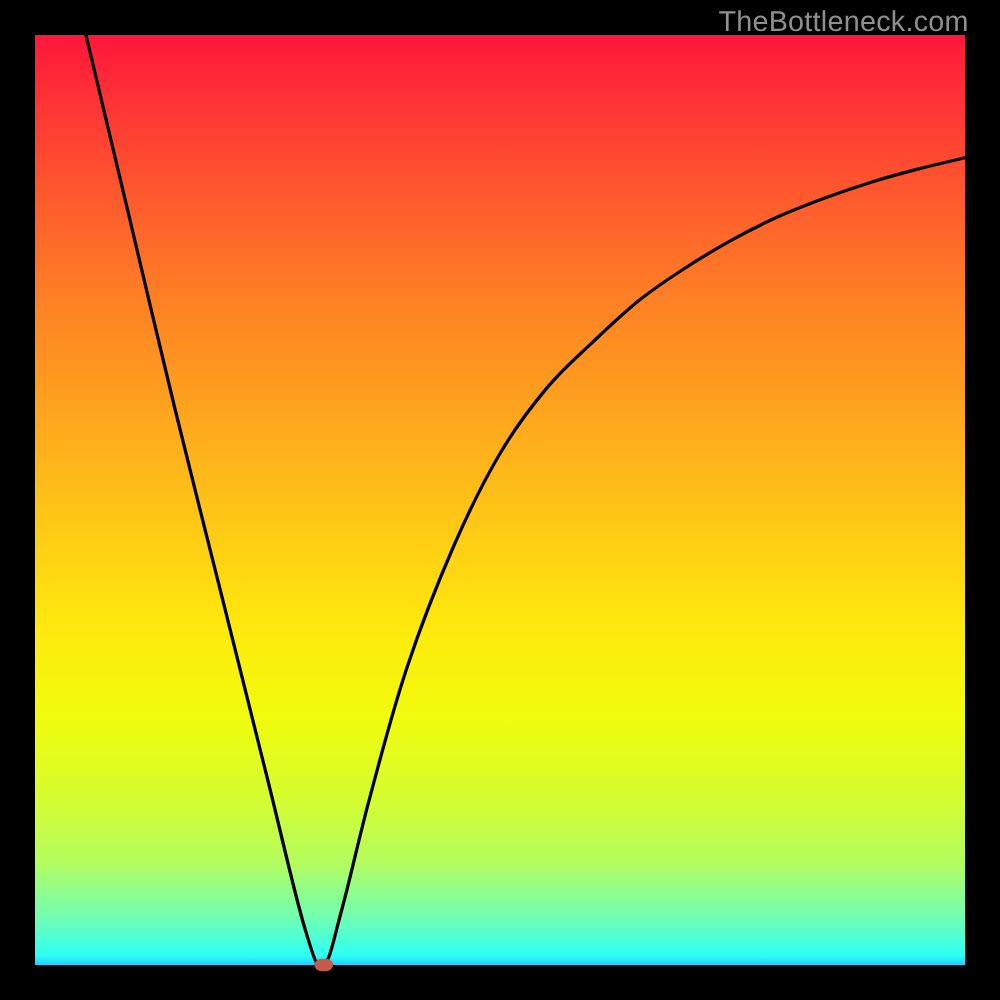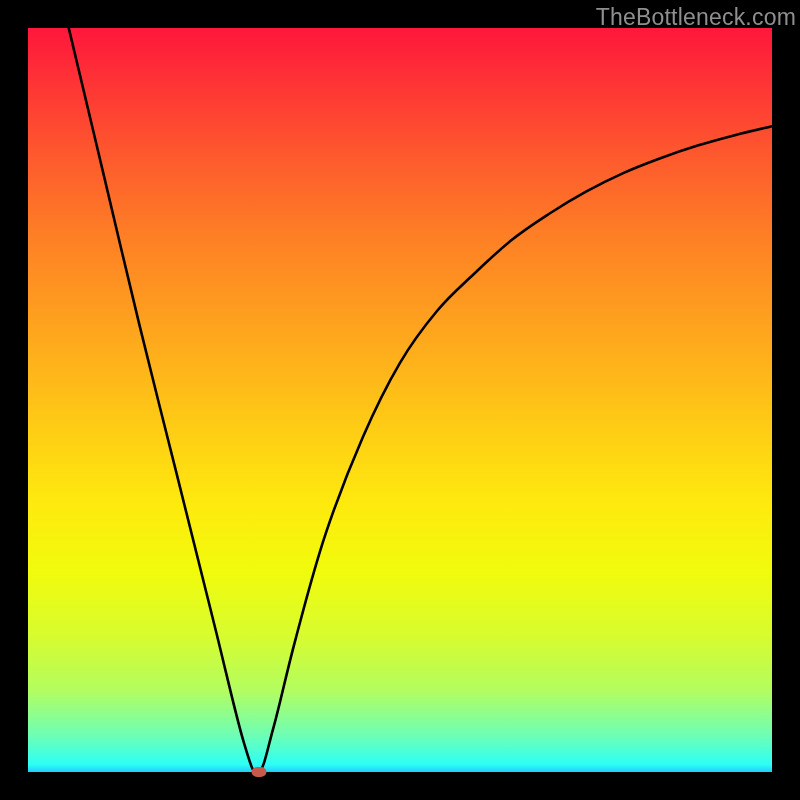--- a/index.html
+++ b/index.html
@@ -28,21 +28,21 @@
       #d6fc30 82%,
       #b3fd5f 89%,
       #6ffeb4 95%,
       #2dfff4 99%,
       #2cf 100%
     );
   }
   .watermark {
     position: absolute;
     top: 4px;
-    right: 4px;
+    right: 25px;
     font-family: Arial, Helvetica, sans-serif;
     font-size: 23px;
     font-weight: 500;
     color: #8f8f8f;
     letter-spacing: 0.2px;
     text-align: right;
   }
   svg.curve {
     position: absolute;
     left: 0;

